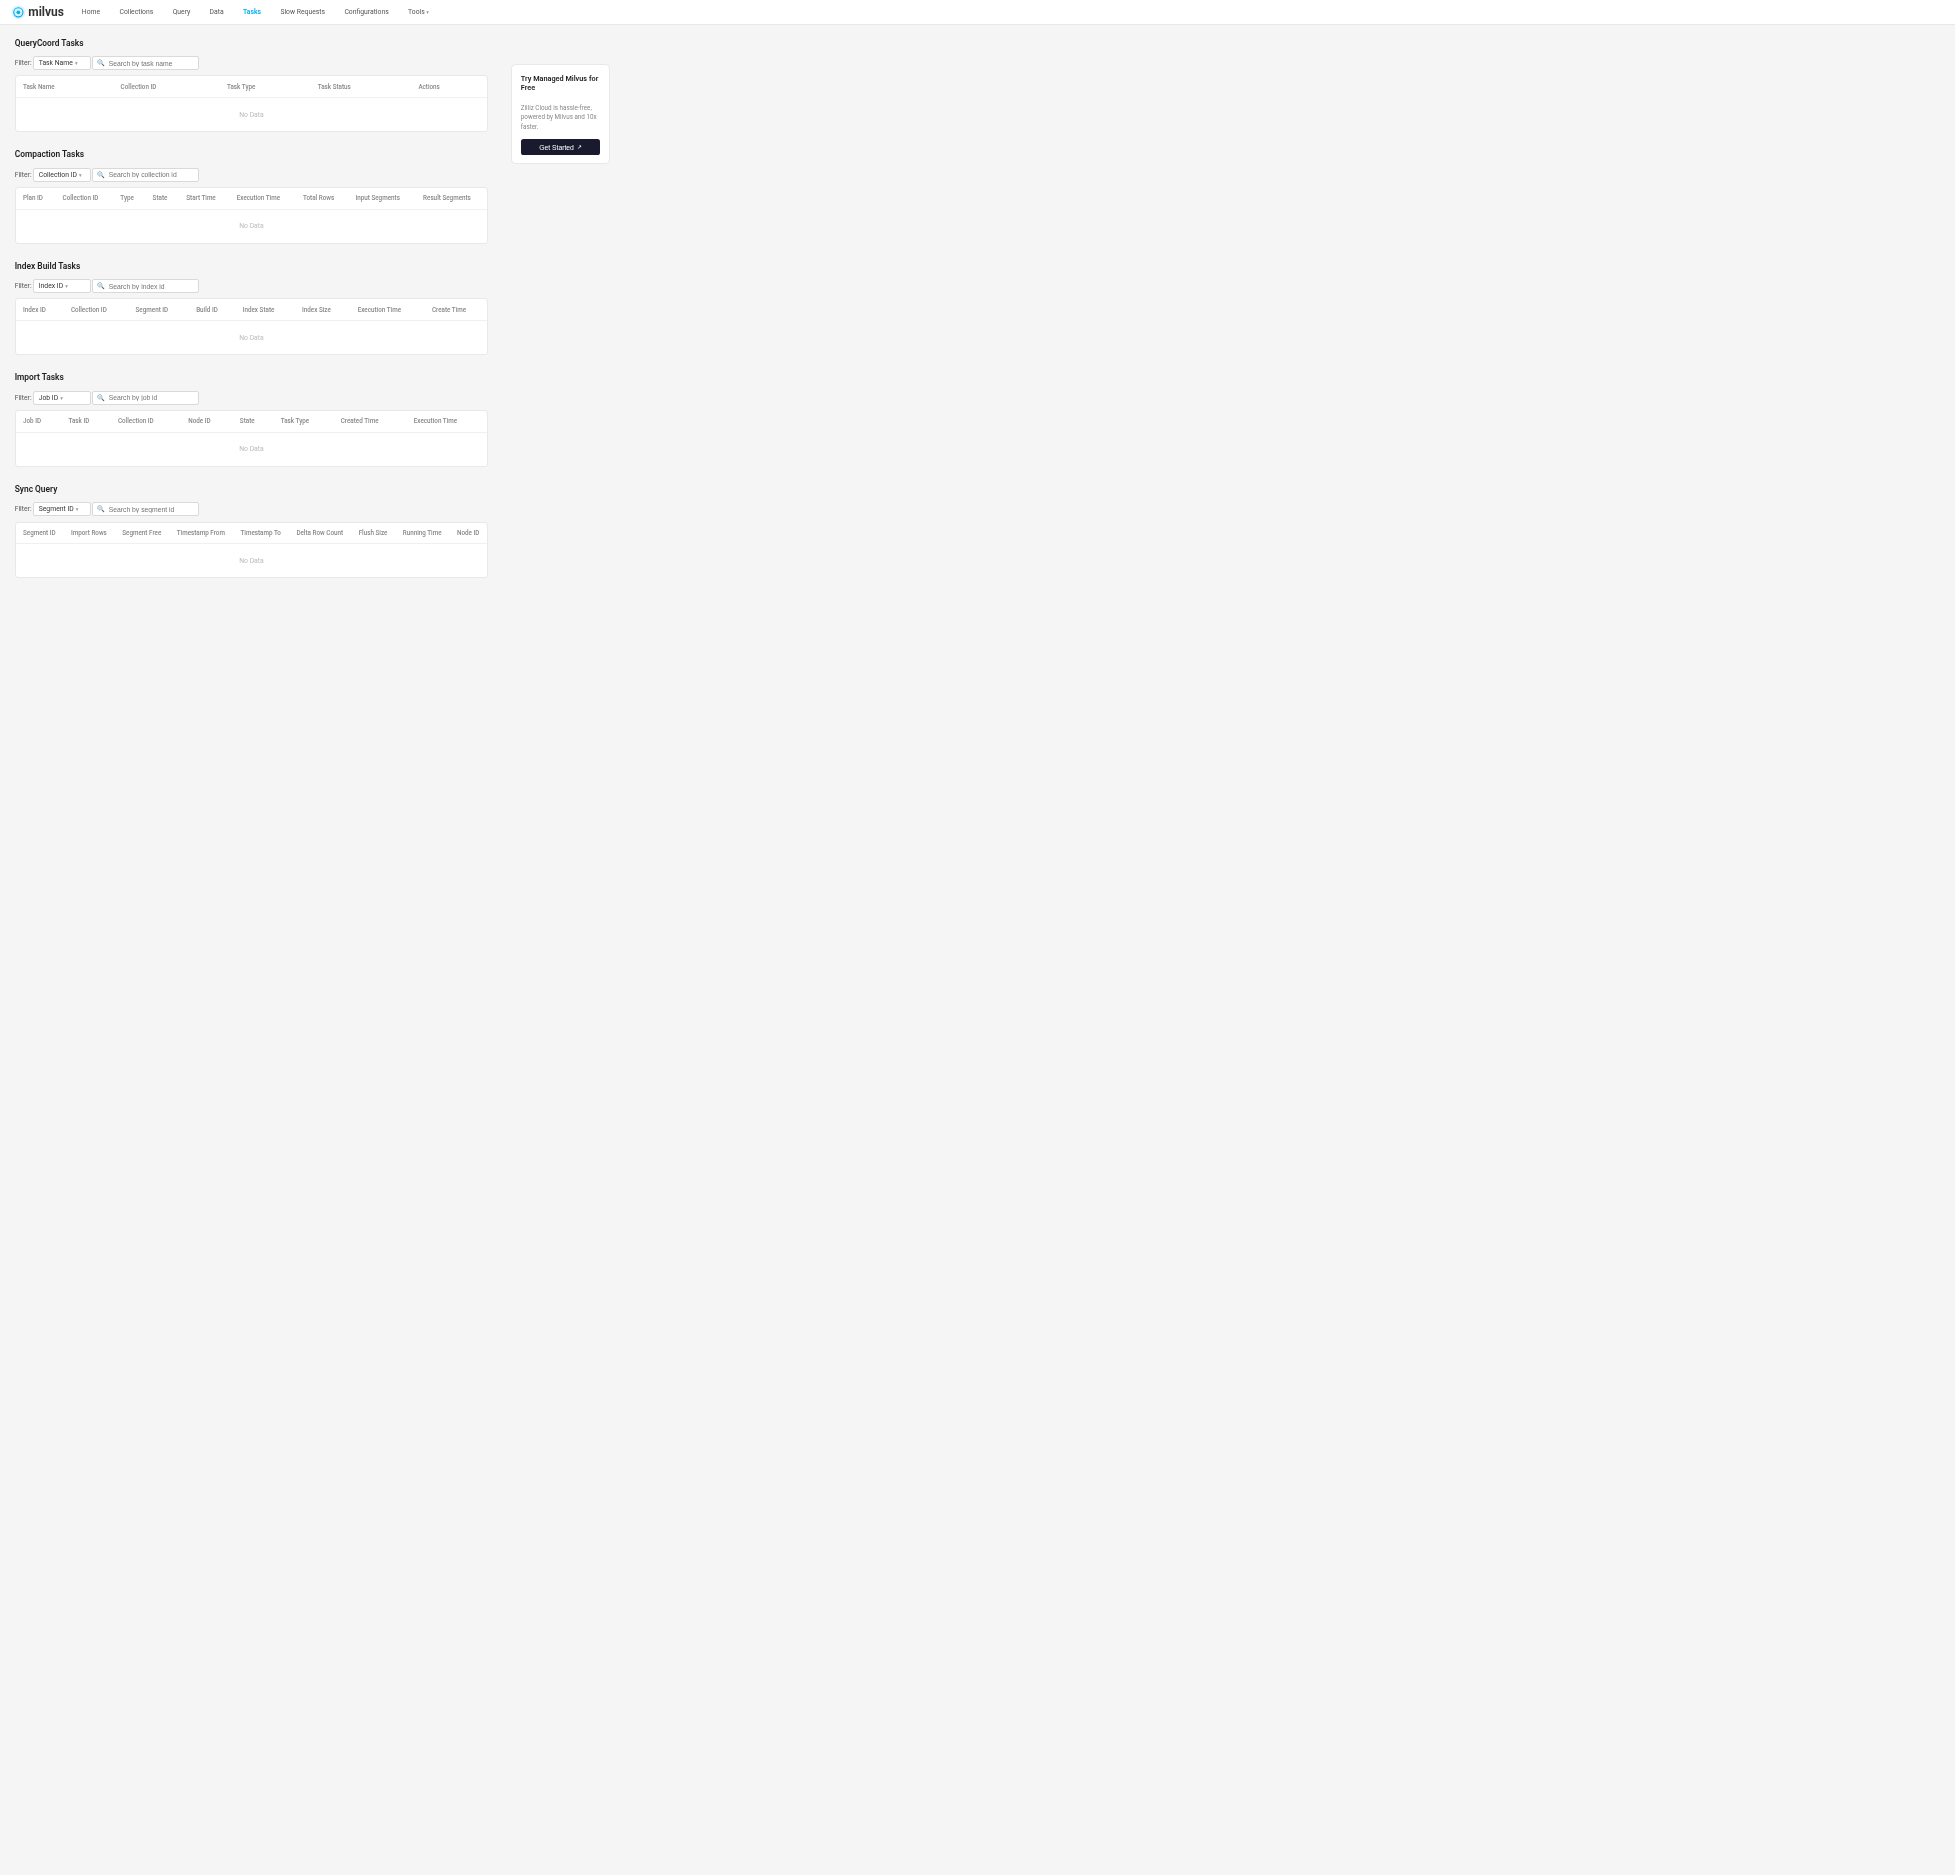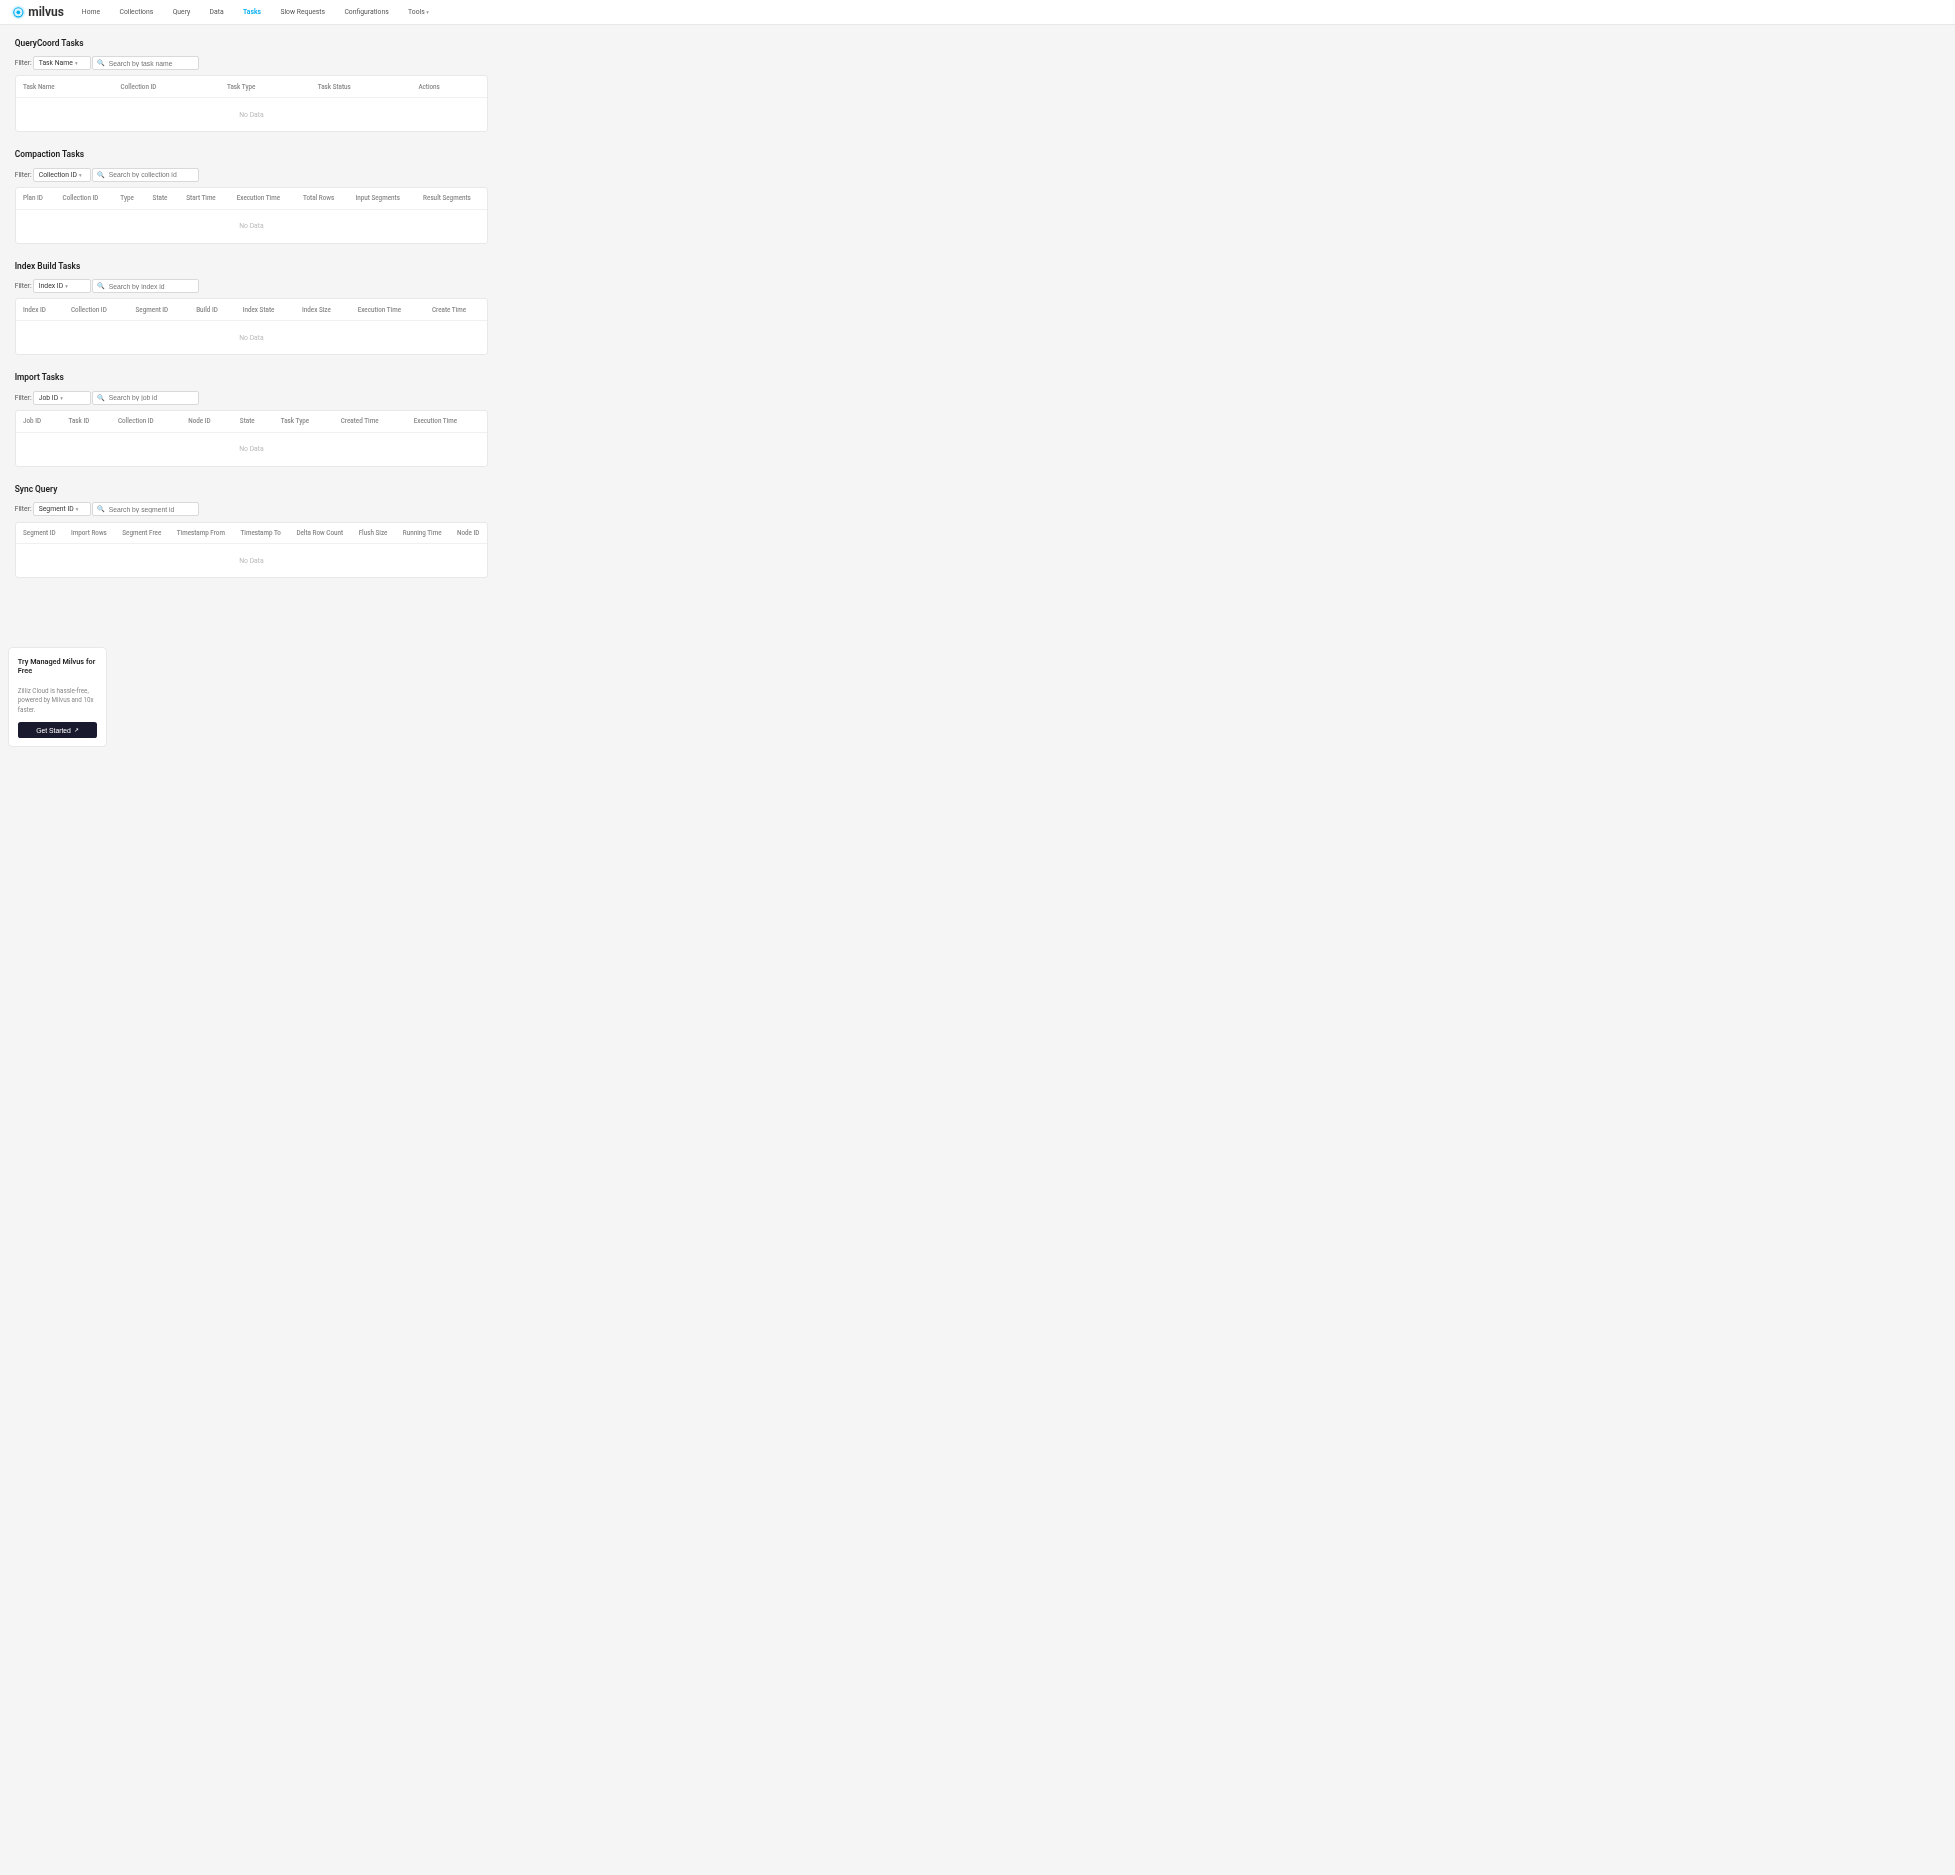--- a/index.html
+++ b/index.html
@@ -14,21 +14,21 @@
     .logo-icon { width: 14.7px; height: 14.7px; }
     .logo-text { font-weight: 700; font-size: 12px; color: #333; }
     .navbar-links { display: flex; gap: 9px; }
     .nav-link {
       padding: 2.1px 5.2px; border-radius: 2.1px; text-decoration: none;
       color: #555; font-size: 6.8px; cursor: pointer;
     }
     .nav-link.active { color: #06aff2; font-weight: 600; }
 
     
-    .page-layout { display: flex; flex-direction: column; }
+    .page-layout { display: flex; }
     .main-content { flex: 1; padding: 12.6px 14.7px; max-width: 503px; }
     .sidebar { width: 115px; padding: 8.4px; flex-shrink: 0; }
 
     
     .section { margin-bottom: 17px; }
     .section-title { font-size: 8.4px; font-weight: 600; color: #222; margin-bottom: 8.4px; }
 
     
     .filter-row {
       display: flex; align-items: center; justify-content: flex-start; gap: 1px; margin-bottom: 5.2px;

